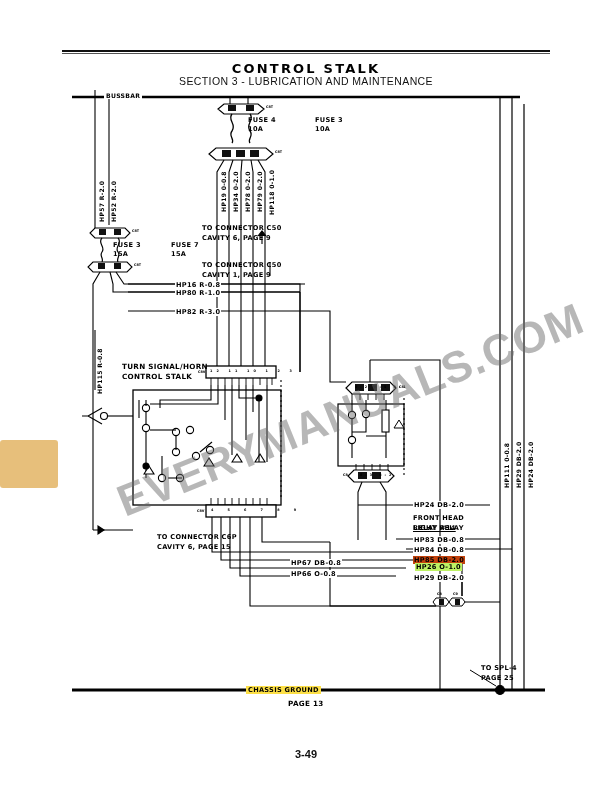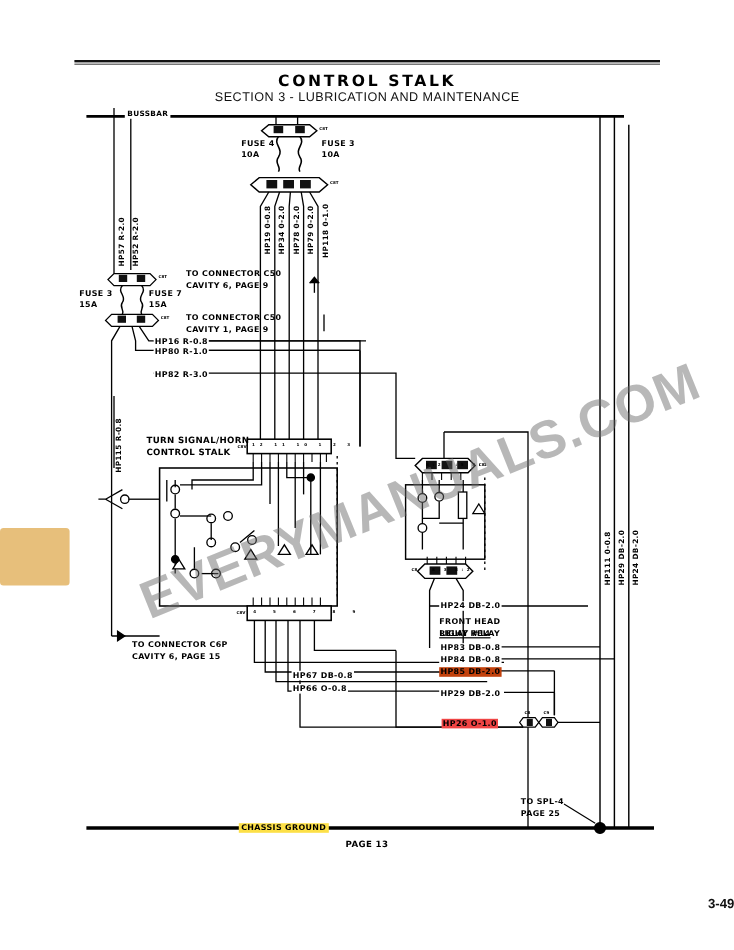--- a/index.html
+++ b/index.html
@@ -9,32 +9,32 @@
   
   .hdr-title{position:absolute;left:0;right:0;top:33px;text-align:center;
     font-size:10.5px;letter-spacing:.4px;font-weight:400;color:#111;margin-top:42px;}
   .hdr-rule{position:absolute;left:62px;right:62px;top:50px;height:2px;background:#111;}
   .hdr-rule2{position:absolute;left:62px;right:62px;top:53px;height:1px;background:#555;}
   .diag-title{position:absolute;left:0;right:0;top:61px;text-align:center;
     font-size:13px;font-weight:700;letter-spacing:2.2px;
     font-family:"DejaVu Sans",sans-serif;color:#000;}
 
   
-  .footer{position:absolute;left:0;right:0;top:748px;text-align:right;
+  .footer{position:absolute;left:0;right:0;top:748px;text-align:center;
     font-size:11px;font-weight:700;color:#111;}
 
   
   .canvas{position:absolute;left:0;top:0;width:612px;height:792px;}
   svg{position:absolute;left:0;top:0;}
 
   
   .lbl{position:absolute;font-family:"DejaVu Sans",sans-serif;font-weight:700;
        color:#000;white-space:pre;line-height:1.22;letter-spacing:.3px;}
   .s6{font-size:6.1px;}
-  .s65{font-size:6.6px;}
+  .s65{font-size:6.6px;margin-left:47px;}
   .s7{font-size:7.2px;}
   .vert{transform-origin:0 0;transform:rotate(-90deg);}
   .tiny{font-size:3.4px;letter-spacing:0;}
 
   
   .wm{position:absolute;left:100px;top:330px;width:420px;height:190px;
       pointer-events:none;}
   .wm-text{position:absolute;left:10px;top:150px;
       font-family:"Liberation Sans",sans-serif;font-weight:700;
       font-size:44px;letter-spacing:1px;color:#6b6b6b;opacity:.48;
@@ -283,21 +283,21 @@
     <div class="lbl s65" style="left:366px;top:501px;background:#fff;padding:0 1px;">HP24 DB-2.0</div>
 
     <div class="lbl s65" style="left:366px;top:536px;background:#fff;padding:0 1px;">HP83 DB-0.8</div>
     <div class="lbl s65" style="left:366px;top:546px;background:#fff;padding:0 1px;">HP84 DB-0.8</div>
     <div class="lbl s65" style="left:366px;top:556px;background:#c2410c;padding:0 1px;">HP85 DB-2.0</div>
     <div class="lbl s65" style="left:366px;top:574px;background:#fff;padding:0 1px;">HP29 DB-2.0</div>
 
     <div class="lbl s65" style="left:243px;top:559px;background:#fff;padding:0 1px;">HP67 DB-0.8</div>
     <div class="lbl s65" style="left:243px;top:570px;background:#fff;padding:0 1px;">HP66 O-0.8</div>
 
-    <div class="lbl s65" style="left:368px;top:599px;background:#ef4444;padding:0 1px;">HP26 O-1.0</div>
+    <div class="lbl s65" style="left:368px;top:563px;background:#bef264;padding:0 1px;">HP26 O-1.0</div>
 
     <div class="lbl s7" style="left:122px;top:363px;">TURN SIGNAL/HORN</div>
     <div class="lbl s7" style="left:122px;top:373px;">CONTROL STALK</div>
 
     <div class="lbl s65" style="left:366px;top:514px;">FRONT HEAD</div>
     <div class="lbl s65" style="left:366px;top:524px;">LIGHT RELAY</div>
 
     <div class="lbl s65" style="left:366px;top:524px;text-decoration:underline;">RELAY #14</div>
 
     <div class="lbl tiny" style="left:210px;top:369px;letter-spacing:4.2px;">12 11 10 1 2 3</div>

